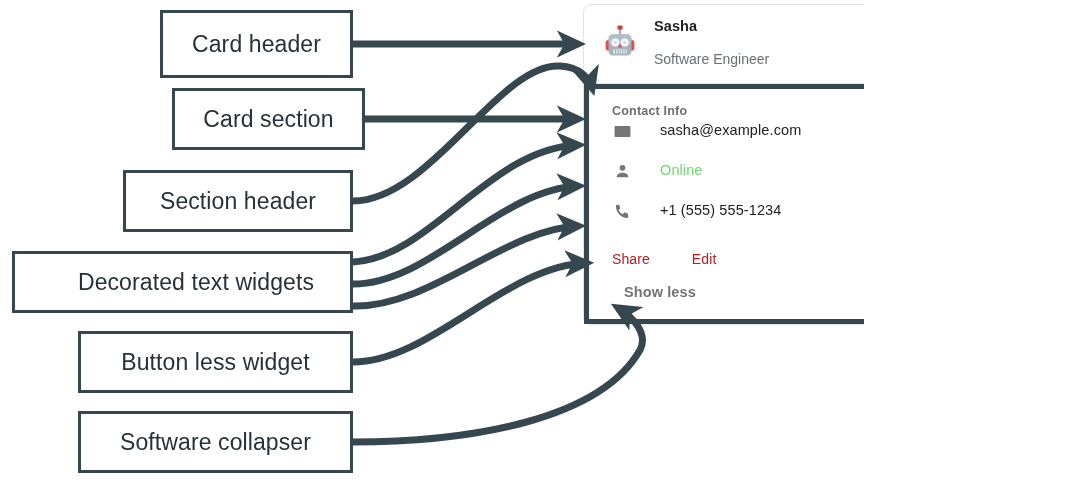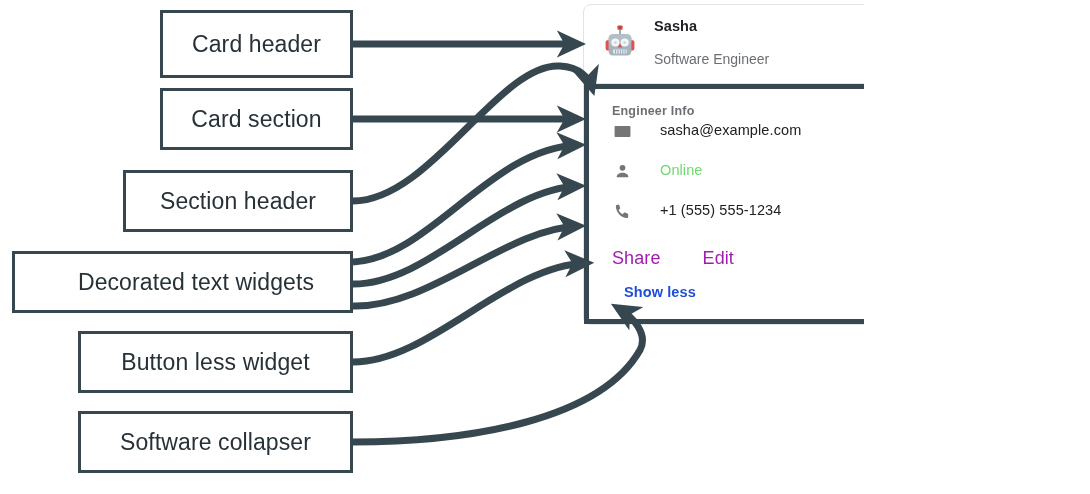--- a/index.html
+++ b/index.html
@@ -131,36 +131,36 @@
   }
   .row-text.status-online { color: #6fd96f; }
 
   .button-list {
     display: flex;
     align-items: center;
     height: 34px;
     margin-left: 12px;
   }
   .btn-link {
-    font-size: 18px;
-    color: #a21caf;
+    font-size: 14px;
+    color: #b91c1c;
     letter-spacing: .1px;
     margin-right: 42px;
     cursor: pointer;
   }
   .collapser {
     height: 32px;
     display: flex;
     align-items: center;
     margin-left: 24px;
   }
   .collapser-text {
     font-size: 14.5px;
     font-weight: bold;
-    color: #1d4ed8;
+    color: #737373;
     letter-spacing: .1px;
     cursor: pointer;
   }
 </style>
 </head>
 <body>
 
 <div id="stage">
 
   <div id="card">
@@ -194,21 +194,21 @@
       </svg>
       <div class="header-text">
         <div class="card-title">Sasha</div>
         <div class="card-subtitle">Software Engineer</div>
       </div>
     </div>
 
     <div class="card-section">
       <div class="section-outline"></div>
 
-      <div class="section-header">Engineer Info</div>
+      <div class="section-header">Contact Info</div>
 
       <div class="row">
         <span class="row-icon">
           <svg width="19" height="19" viewBox="0 0 24 24">
               <path fill="#757575" d="M3 5h18a1 1 0 0 1 1 1v12a1 1 0 0 1-1 1H3a1 1 0 0 1-1-1V6a1 1 0 0 1 1-1zm9 8.1L4.2 7.2h15.6L12 13.1z"></path>
             </svg>
         </span>
         <span class="row-text">sasha@example.com</span>
       </div>
 
@@ -239,21 +239,21 @@
       <div class="collapser">
         <span class="collapser-text">Show less</span>
       </div>
     </div>
   </div>
 
   <div class="ann-box" style="left:160px; top:10px;  width:193px; height:68px;">
     <span>Card header</span>
   </div>
 
-  <div class="ann-box" style="left:160px; top:88px; width:193px; height:62px;">
+  <div class="ann-box" style="left:172px; top:88px; width:193px; height:62px;">
     <span>Card section</span>
   </div>
 
   <div class="ann-box" style="left:123px; top:170px; width:230px; height:62px;">
     <span>Section header</span>
   </div>
 
   <div class="ann-box" style="left:12px; top:251px; width:341px; height:62px;padding-left:27px;">
     <span>Decorated text widgets</span>
   </div>

